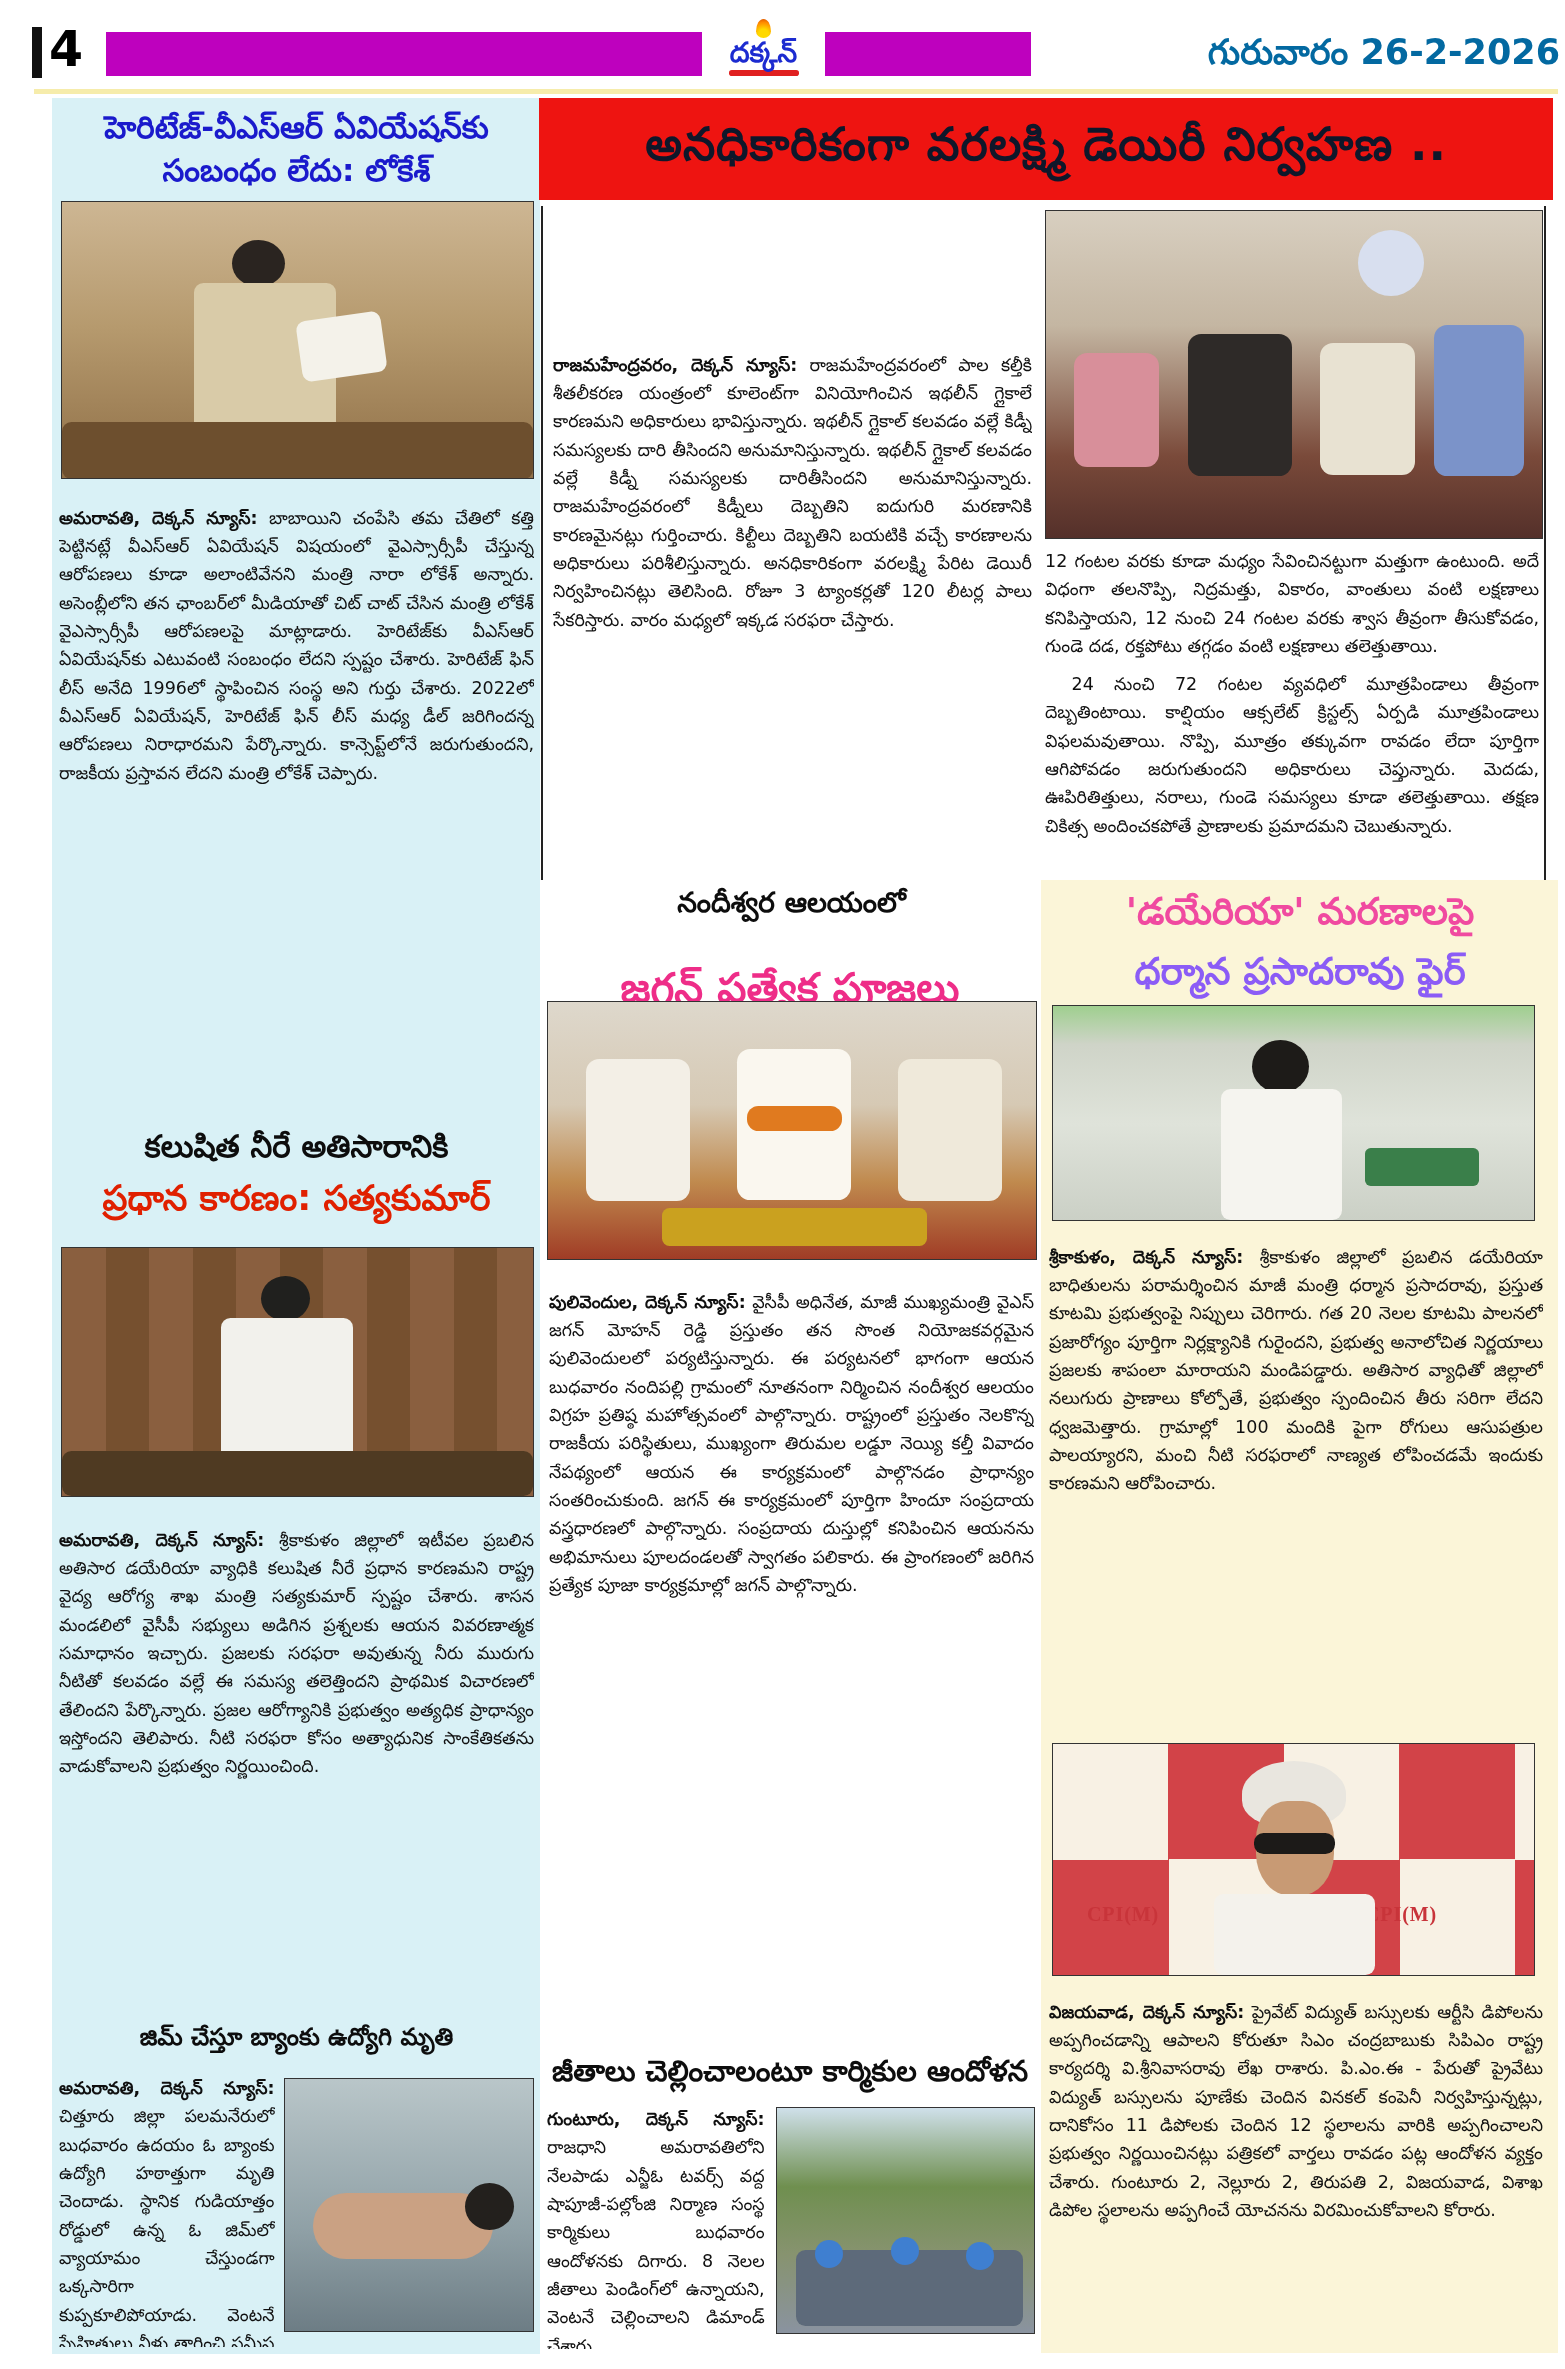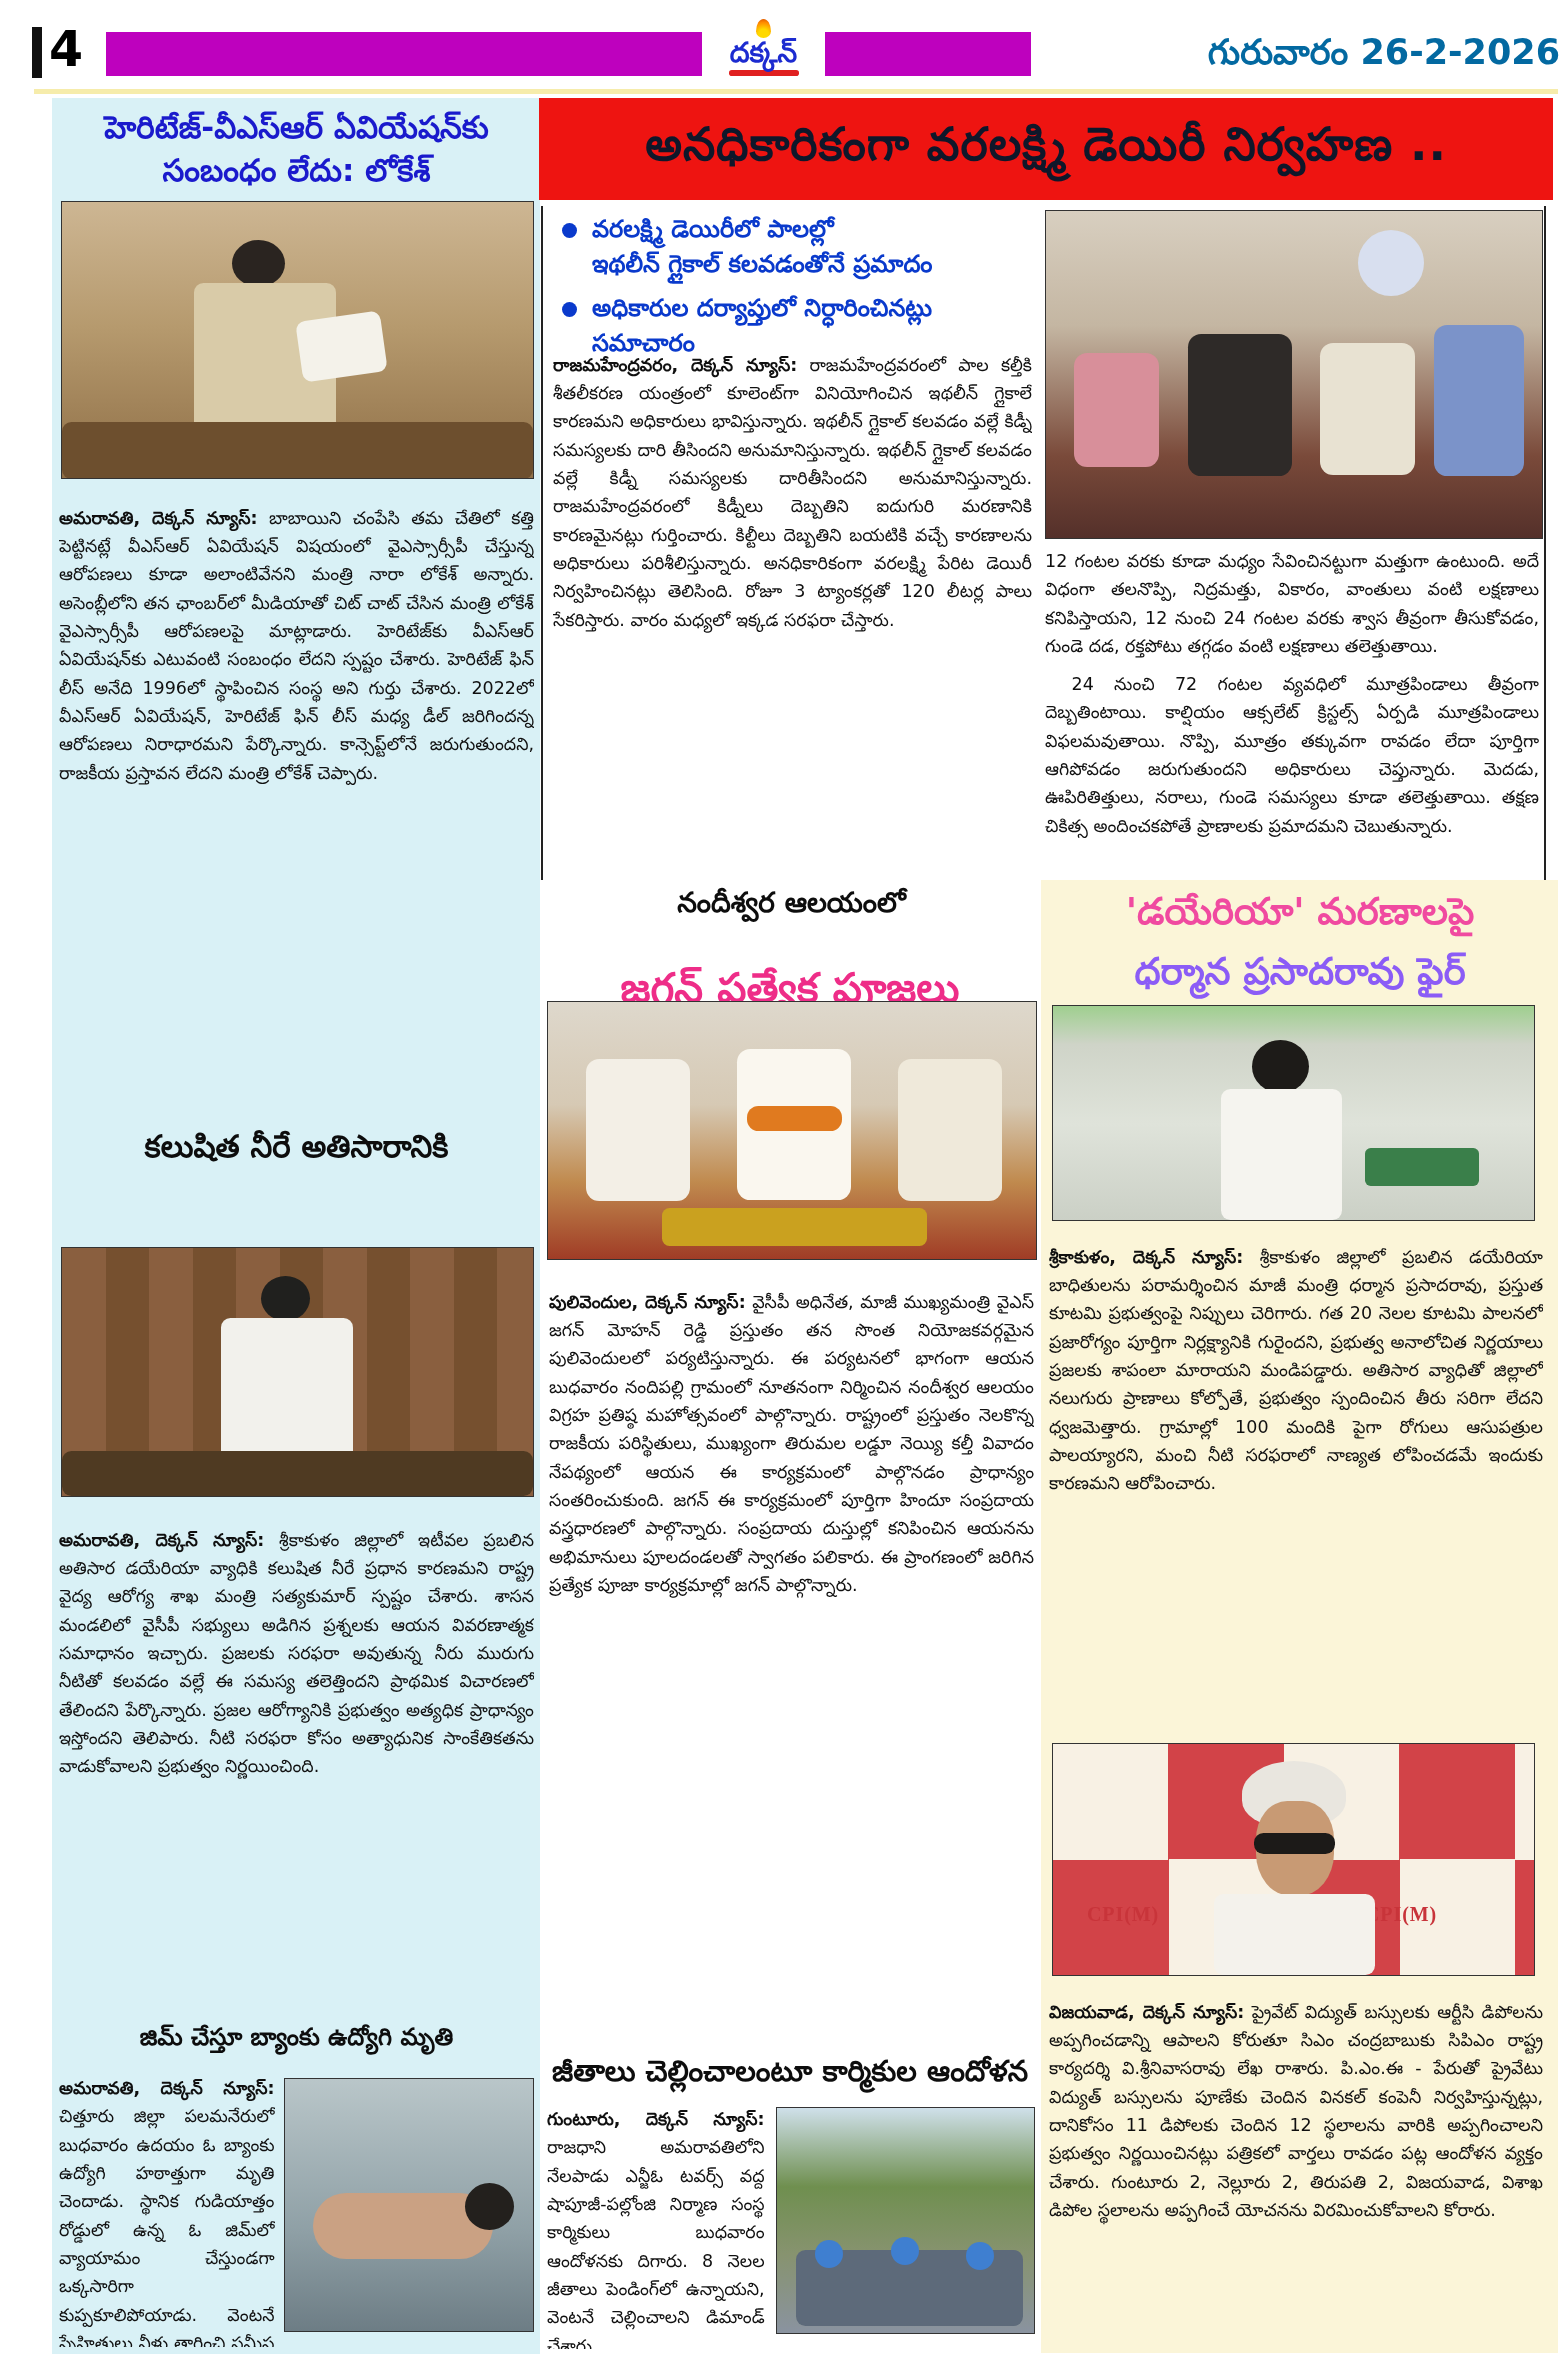--- a/index.html
+++ b/index.html
@@ -77,20 +77,21 @@
     <div class="ph-figure" style="left:0px;top:220px;width:471px;height:57px;background:#6d4f2e;"></div>
   </div>
 
   <p class="abs body-text" style="left:59px;top:486px;width:475px;height:628px;">
     <span class="dl">అమరావతి, దెక్కన్ న్యూస్:</span>
     <span>బాబాయిని చంపేసి తమ చేతిలో కత్తి పెట్టినట్లే వీఎస్ఆర్ ఏవియేషన్ విషయంలో వైఎస్సార్సీపీ చేస్తున్న ఆరోపణలు కూడా అలాంటివేనని మంత్రి నారా లోకేశ్ అన్నారు. అసెంబ్లీలోని తన ఛాంబర్‌లో మీడియాతో చిట్ చాట్ చేసిన మంత్రి లోకేశ్ వైఎస్సార్సీపీ ఆరోపణలపై మాట్లాడారు. హెరిటేజ్‌కు వీఎస్ఆర్ ఏవియేషన్‌కు ఎటువంటి సంబంధం లేదని స్పష్టం చేశారు. హెరిటేజ్ ఫిన్ లీస్ అనేది 1996లో స్థాపించిన సంస్థ అని గుర్తు చేశారు. 2022లో వీఎస్ఆర్ ఏవియేషన్, హెరిటేజ్ ఫిన్ లీస్ మధ్య డీల్ జరిగిందన్న ఆరోపణలు నిరాధారమని పేర్కొన్నారు. కాన్సెప్ట్‌లోనే జరుగుతుందని, రాజకీయ ప్రస్తావన లేదని మంత్రి లోకేశ్ చెప్పారు.</span>
   </p>
 
   <div class="abs" style="left:57px;top:1128px;width:479px;">
     <div class="hl-black" style="font-size:31px;">కలుషిత నీరే అతిసారానికి</div>
+    <div class="hl-red" style="font-size:35px;margin-top:5.7px;">ప్రధాన కారణం: సత్యకుమార్</div>
   </div>
 
   <div class="abs photo ph-satya" style="left:61px;top:1247px;width:471px;height:248px;">
     <div class="ph-figure" style="left:199px;top:28px;width:49px;height:45px;background:#20201e;border-radius:50%;"></div>
     <div class="ph-figure" style="left:159px;top:70px;width:132px;height:178px;background:#f2f1ec;"></div>
     <div class="ph-figure" style="left:0px;top:203px;width:471px;height:45px;background:#4f3a22;"></div>
   </div>
 
   <p class="abs body-text" style="left:59px;top:1508px;width:475px;height:507px;">
     <span class="dl">అమరావతి, దెక్కన్ న్యూస్:</span>
@@ -108,25 +109,20 @@
       <span class="dl">అమరావతి, దెక్కన్ న్యూస్:</span>
       <span>చిత్తూరు జిల్లా పలమనేరులో బుధవారం ఉదయం ఓ బ్యాంకు ఉద్యోగి హఠాత్తుగా మృతి చెందాడు. స్థానిక గుడియాత్తం రోడ్డులో ఉన్న ఓ జిమ్‌లో వ్యాయామం చేస్తుండగా ఒక్కసారిగా కుప్పకూలిపోయాడు. వెంటనే స్నేహితులు నీళ్లు తాగించి సమీప ఆసుపత్రికి తరలించారు. అయితే అప్పటికే మృతి చెందినట్లు వైద్యులు ధ్రువీకరించారు.</span>
     </p>
   </div>
 
   <div class="abs red-banner">అనధికారికంగా వరలక్ష్మి డెయిరీ నిర్వహణ ..</div>
 
   <div class="abs rule-v" style="left:541px;top:206px;height:674px;"></div>
   <div class="abs rule-v" style="left:1544px;top:206px;height:674px;"></div>
 
-  <ul class="abs bullets">
-    <li>వరలక్ష్మి డెయిరీలో పాలల్లో
-ఇథలీన్ గ్లైకాల్ కలవడంతోనే ప్రమాదం</li>
-    <li>అధికారుల దర్యాప్తులో నిర్ధారించినట్లు సమాచారం</li>
-  </ul>
 
   <p class="abs body-text" style="left:553px;top:333px;width:479px;height:545px;">
     <span class="dl">రాజమహేంద్రవరం, దెక్కన్ న్యూస్:</span>
     <span>రాజమహేంద్రవరంలో పాల కల్తీకి శీతలీకరణ యంత్రంలో కూలెంట్‌గా వినియోగించిన ఇథలీన్ గ్లైకాలే కారణమని అధికారులు భావిస్తున్నారు. ఇథలీన్ గ్లైకాల్ కలవడం వల్లే కిడ్నీ సమస్యలకు దారి తీసిందని అనుమానిస్తున్నారు. ఇథలీన్ గ్లైకాల్ కలవడం వల్లే కిడ్నీ సమస్యలకు దారితీసిందని అనుమానిస్తున్నారు. రాజమహేంద్రవరంలో కిడ్నీలు దెబ్బతిని ఐదుగురి మరణానికి కారణమైనట్లు గుర్తించారు. కిల్టీలు దెబ్బతిని బయటికి వచ్చే కారణాలను అధికారులు పరిశీలిస్తున్నారు. అనధికారికంగా వరలక్ష్మి పేరిట డెయిరీ నిర్వహించినట్లు తెలిసింది. రోజూ 3 ట్యాంకర్లతో 120 లీటర్ల పాలు సేకరిస్తారు. వారం మధ్యలో ఇక్కడ సరఫరా చేస్తారు.</span>
   </p>
 
   <div class="abs photo ph-dairy" style="left:1045px;top:210px;width:496px;height:327px;">
     <div class="ph-figure" style="left:28px;top:142px;width:85px;height:114px;background:#d88f9a;border-radius:13.2px;"></div>
     <div class="ph-figure" style="left:142px;top:123px;width:104px;height:142px;background:#2e2a28;border-radius:13.2px;"></div>
     <div class="ph-figure" style="left:274px;top:132px;width:95px;height:132px;background:#e8e2d2;border-radius:13.2px;"></div>

